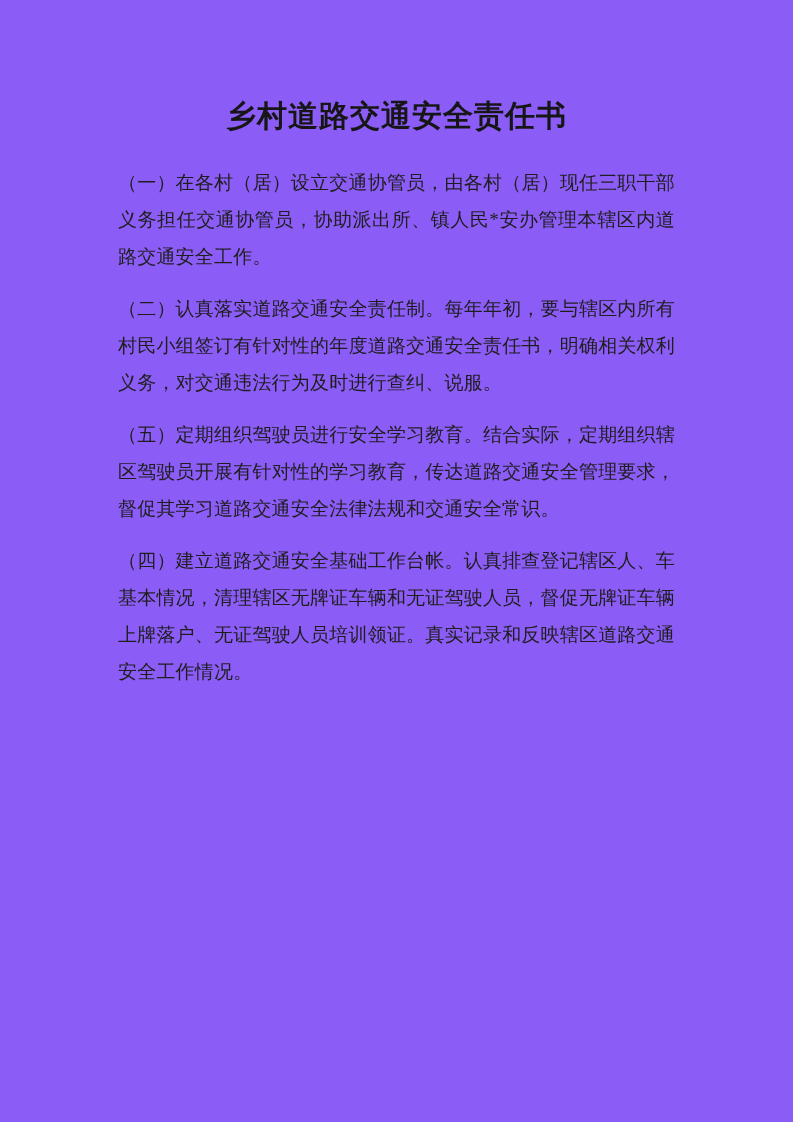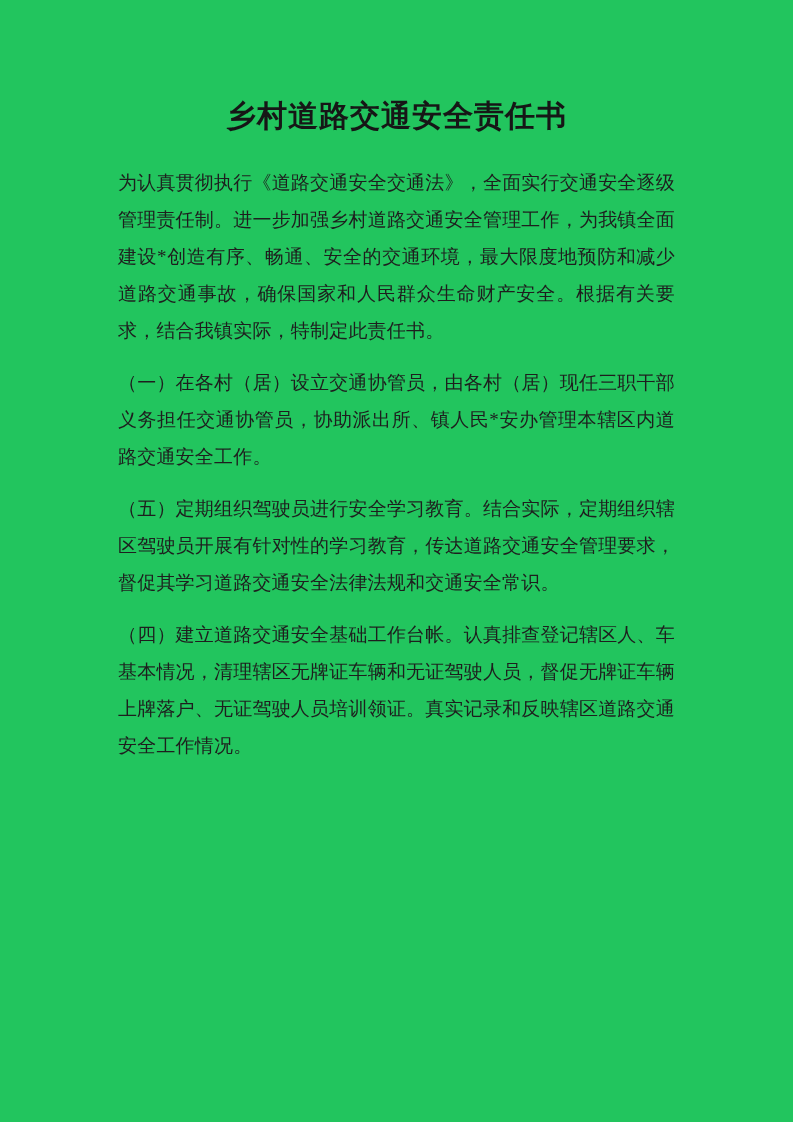--- a/index.html
+++ b/index.html
@@ -5,21 +5,21 @@
   html, body {
     margin: 0;
     padding: 0;
     background: #ffffff;
   }
   .page {
     position: relative;
     width: 793px;
     height: 1122px;
     margin: 0 auto;
-    background: #22c55e;
+    background: #8b5cf6;
     box-sizing: border-box;
     padding: 96px 118px 0 118px;
     font-family: "Liberation Serif", "DejaVu Serif", serif;
     color: #1e1e1e;
     overflow: hidden;
   }
   .doc-title {
     margin: 0 0 28px 0;
     font-size: 30px;
     line-height: 40px;
@@ -38,22 +38,22 @@
     word-break: break-all;
     color: #1e1e1e;
   }
 </style>
 </head>
 <body>
 
 <div class="page">
   <h1 class="doc-title">乡村道路交通安全责任书</h1>
 
-  <p class="doc-paragraph">为认真贯彻执行《道路交通安全交通法》，全面实行交通安全逐级管理责任制。进一步加强乡村道路交通安全管理工作，为我镇全面建设*创造有序、畅通、安全的交通环境，最大限度地预防和减少道路交通事故，确保国家和人民群众生命财产安全。根据有关要求，结合我镇实际，特制定此责任书。</p>
 
   <p class="doc-paragraph">（一）在各村（居）设立交通协管员，由各村（居）现任三职干部义务担任交通协管员，协助派出所、镇人民*安办管理本辖区内道路交通安全工作。</p>
 
+  <p class="doc-paragraph">（二）认真落实道路交通安全责任制。每年年初，要与辖区内所有村民小组签订有针对性的年度道路交通安全责任书，明确相关权利义务，对交通违法行为及时进行查纠、说服。</p>
 
 
   <p class="doc-paragraph">（五）定期组织驾驶员进行安全学习教育。结合实际，定期组织辖区驾驶员开展有针对性的学习教育，传达道路交通安全管理要求，督促其学习道路交通安全法律法规和交通安全常识。</p>
 
   <p class="doc-paragraph">（四）建立道路交通安全基础工作台帐。认真排查登记辖区人、车基本情况，清理辖区无牌证车辆和无证驾驶人员，督促无牌证车辆上牌落户、无证驾驶人员培训领证。真实记录和反映辖区道路交通安全工作情况。</p>
 </div>
 
 </body></html>

